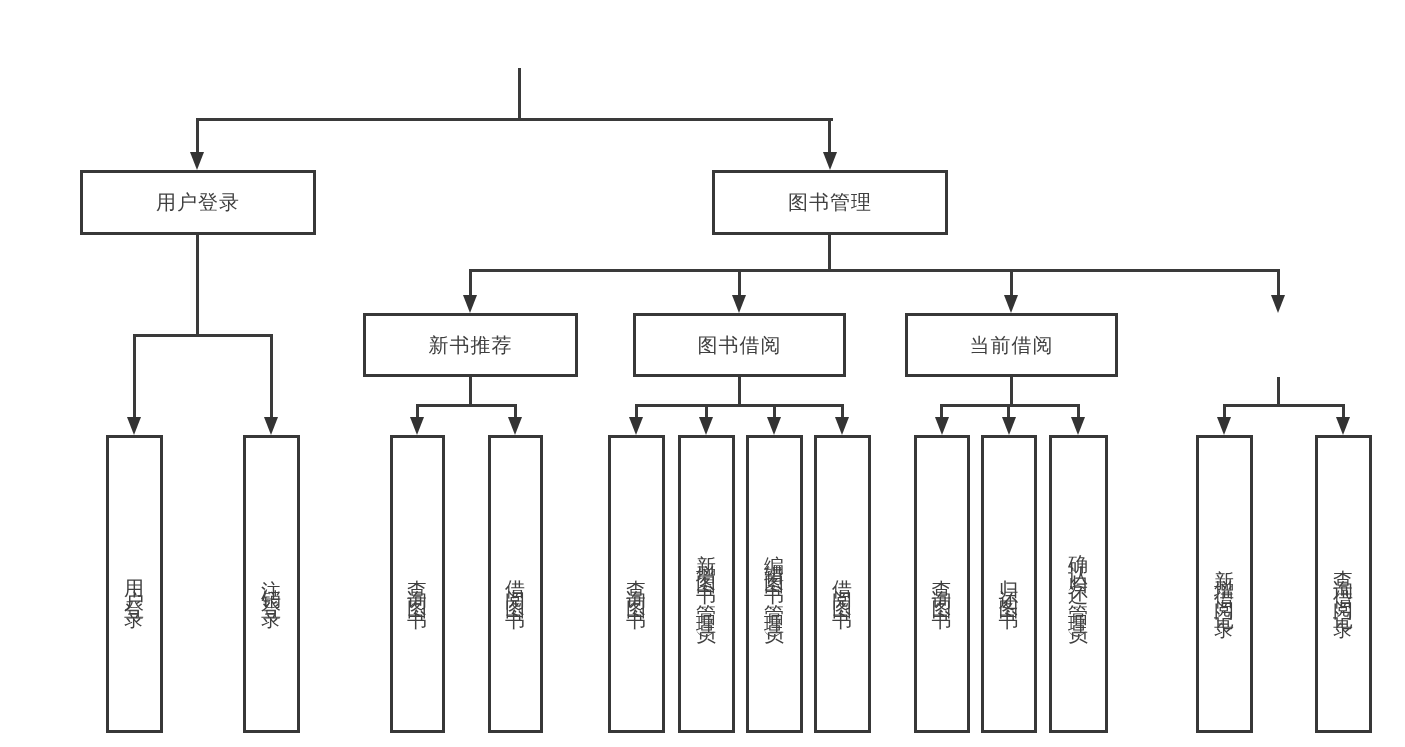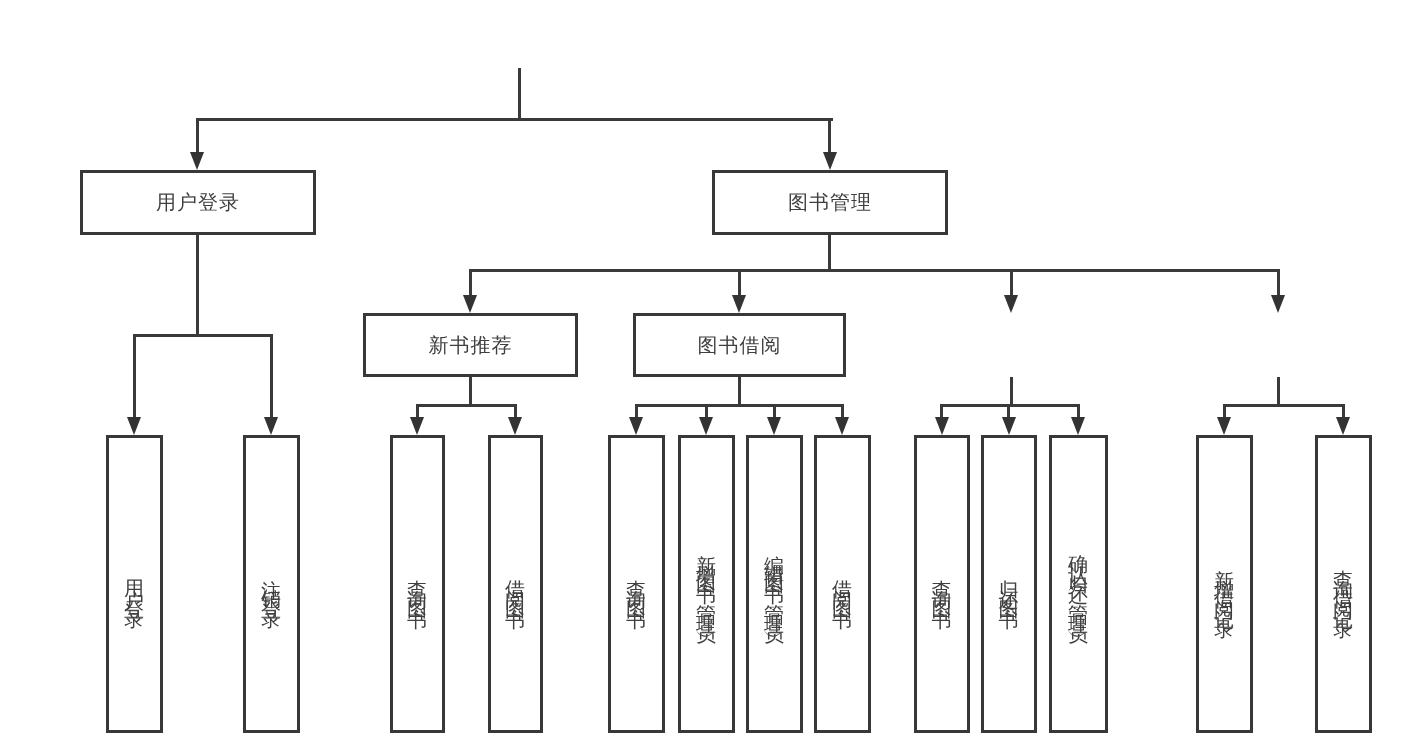--- a/index.html
+++ b/index.html
@@ -88,20 +88,23 @@
   <div class="box" id="node-book-management">
     <span class="lbl">图书管理</span>
   </div>
 
   <div class="box" id="node-new-book">
     <span class="lbl">新书推荐</span>
   </div>
   <div class="box" id="node-book-borrow">
     <span class="lbl">图书借阅</span>
   </div>
+  <div class="box" id="node-current-borrow">
+    <span class="lbl">当前借阅</span>
+  </div>
 
   <div class="box leaf" id="leaf-user-login">
     <span class="lbl">用户登录</span>
   </div>
   <div class="box leaf" id="leaf-logout">
     <span class="lbl">注销登录</span>
   </div>
   <div class="box leaf" id="leaf-query-books-1">
     <span class="lbl">查询图书</span>
   </div>

